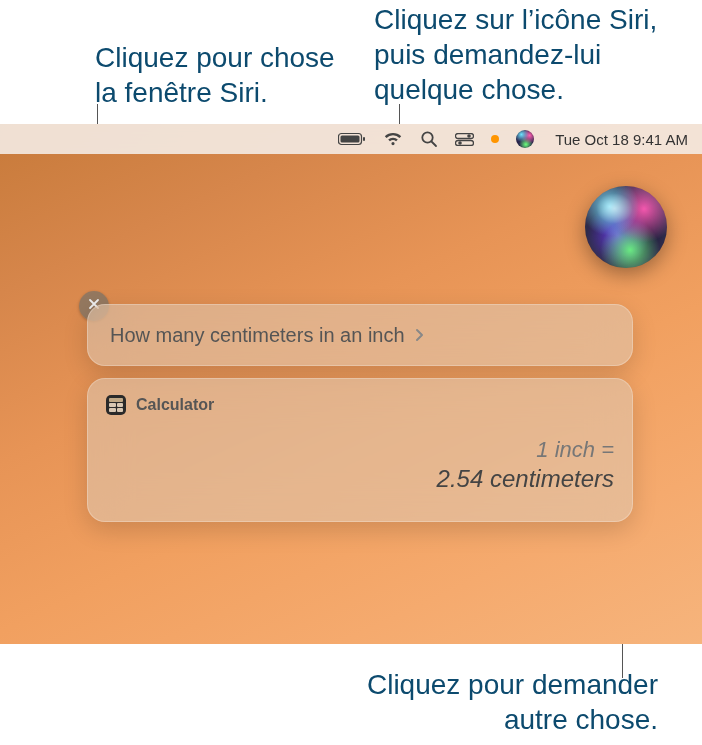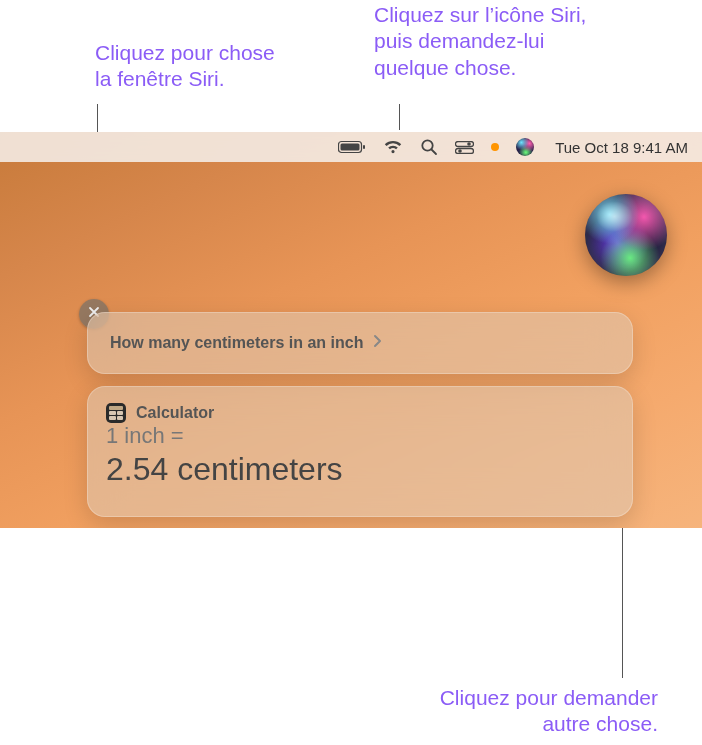--- a/index.html
+++ b/index.html
@@ -6,40 +6,40 @@
     body {
       width: 702px;
       height: 745px;
       font-family: -apple-system, "Helvetica Neue", Helvetica, Arial, sans-serif;
       background: #fff;
       position: relative;
       overflow: hidden;
     }
     .callout {
       position: absolute;
-      font-size: 21px;
+      font-size: 28px;
       line-height: 1.25;
-      color: #8b5cf6;
+      color: #0c4a6e;
       white-space: pre-line;
     }
     .callout-close { left: 95px; top: 40px; text-align: left; }
     .callout-siri  { left: 374px; top: 2px; text-align: left; }
     .callout-ask   { right: 44px; bottom: 8px; text-align: right; margin-top: 32px; }
 
     .lead-line {
       position: absolute;
       background: #555;
     }
 
     .desktop {
       position: absolute;
       left: 0;
-      top: 132px;
+      top: 124px;
       width: 702px;
-      height: 396px;
+      height: 520px;
       background: linear-gradient(155deg,
         #c77a3a 0%, #d6864b 20%, #e79456 40%,
         #f1a060 60%, #f5aa6e 80%, #f6b47c 100%);
       overflow: hidden;
       padding-left: 7px;
     }
 
     .menubar {
       position: absolute;
       top: 0; left: 0; right: 0;
@@ -98,48 +98,49 @@
       border: 1px solid rgba(255,255,255,0.25);
     }
 
     .query-card {
       height: 62px;
       margin-bottom: 12px;
       display: flex;
       align-items: center;
       padding: 0 22px;
       gap: 10px;
-      font-size: 16px;
-      font-weight: 700;
+      font-size: 20px;
+      font-weight: 400;
       color: #555;
       cursor: pointer;
     }
     .chevron { color: #888; }
 
     .result-card { padding: 16px 18px 28px 18px; }
     .result-hdr {
       display: flex; align-items: center; gap: 10px;
       font-size: 16px; font-weight: 600; color: #555;
+      margin-bottom: 22px;
     }
     .calc-icon {
       width: 20px; height: 20px; border-radius: 5px;
       background: #2a2a2a;
       display: flex; align-items: center; justify-content: center;
     }
     .calc-icon-inner {
       width: 14px; height: 14px;
       display: grid; grid-template-columns: 1fr 1fr; grid-template-rows: 1fr 1fr 1fr;
       gap: 1px;
     }
     .calc-icon-inner div { background: #d8c7b3; border-radius: 1px; }
     .calc-icon-inner div:first-child { grid-column: 1/3; background: #c0a886; }
 
-    .conversion { text-align: left; }
+    .conversion { text-align: right; font-style: italic; }
     .conv-from { font-size: 22px; color: #777; margin-bottom: 2px; }
-    .conv-to   { font-size: 32px; color: #444; font-weight: 500; }
+    .conv-to   { font-size: 24px; color: #444; font-weight: 500; }
 
     .siri-orb {
       position: absolute;
       right: 35px;
       top: 62px;
       width: 82px;
       height: 82px;
       border-radius: 50%;
       cursor: pointer;
       background:

